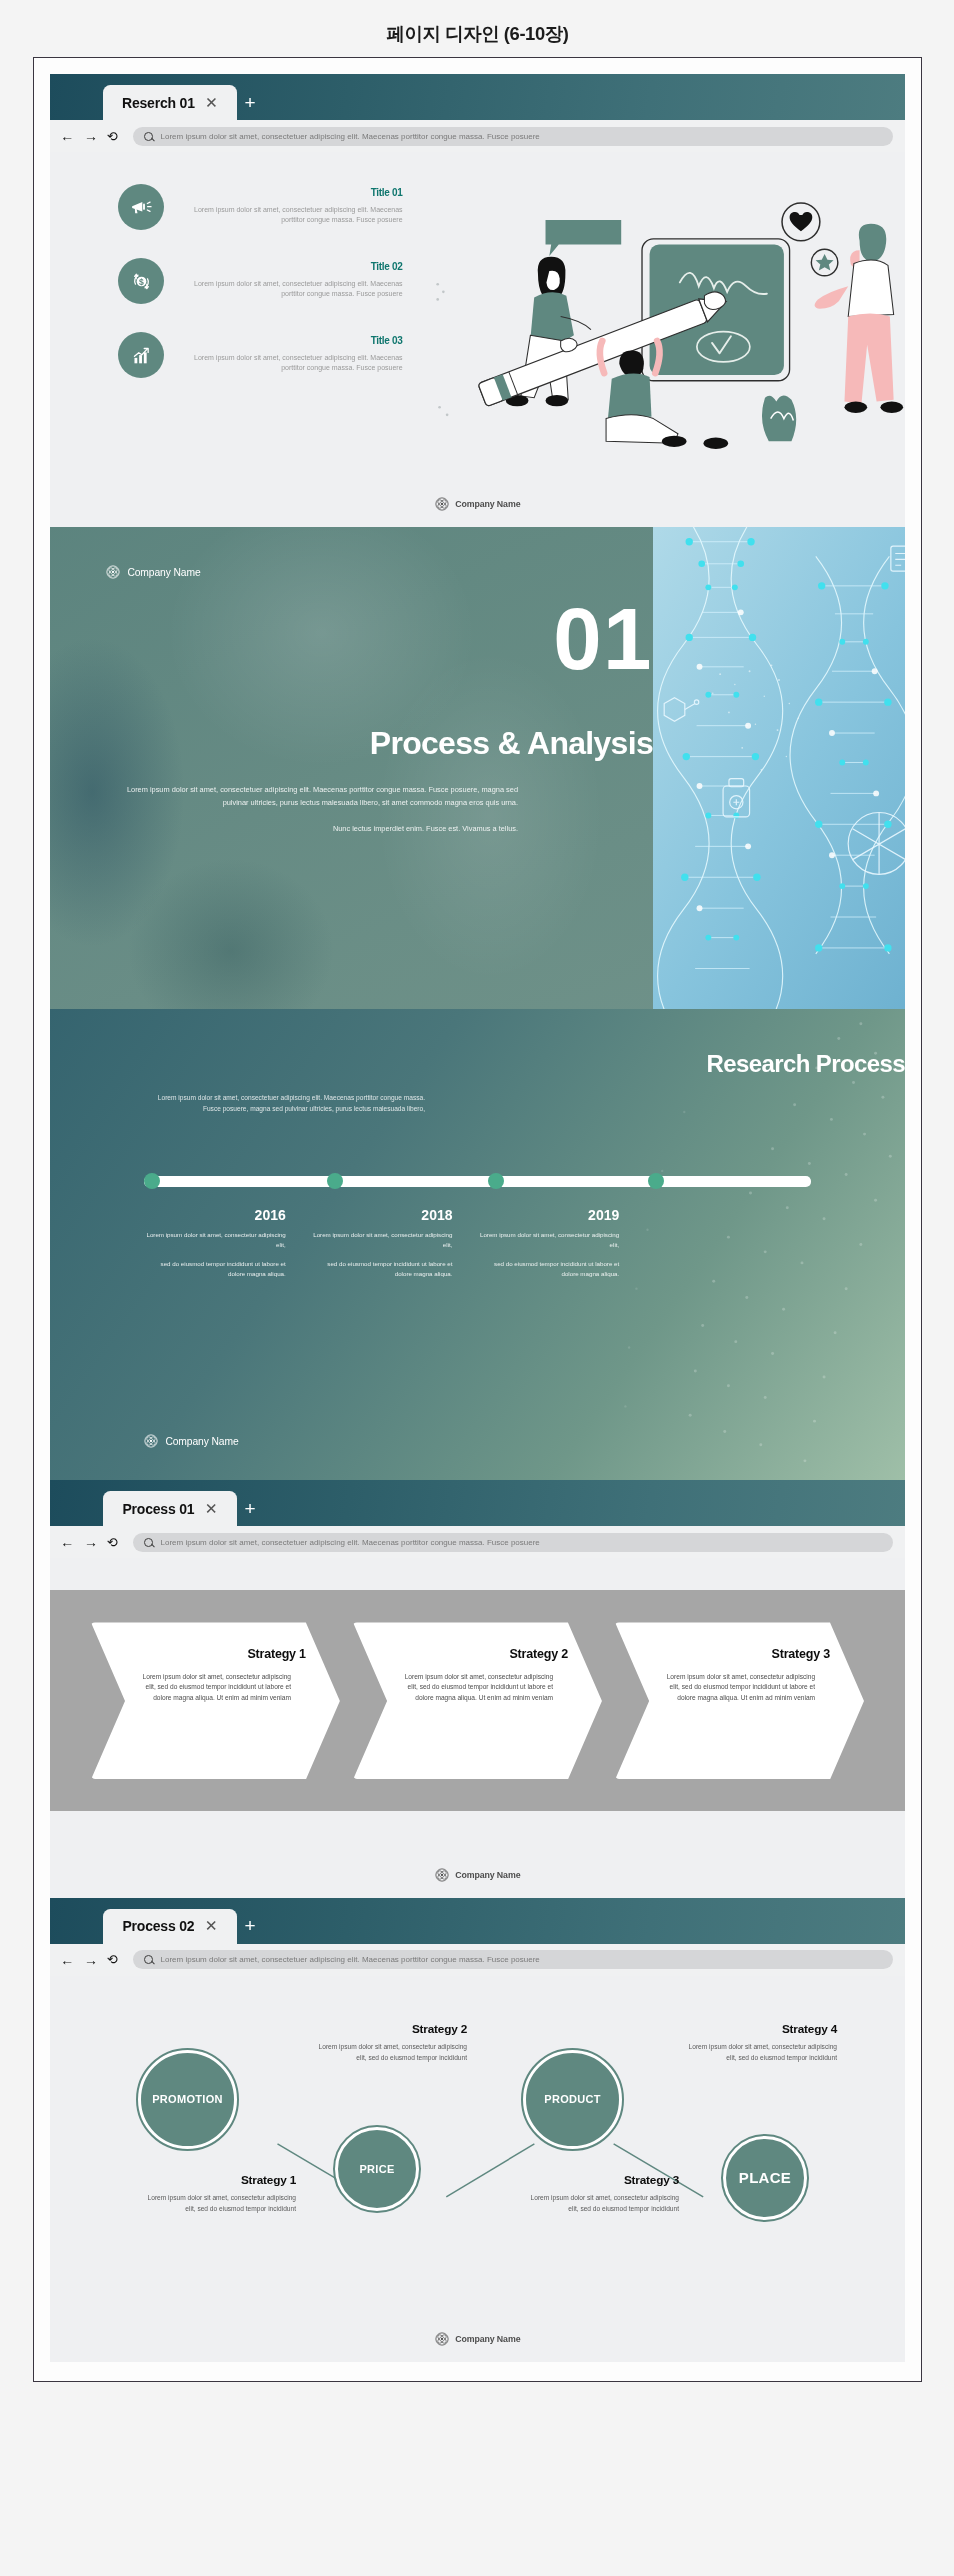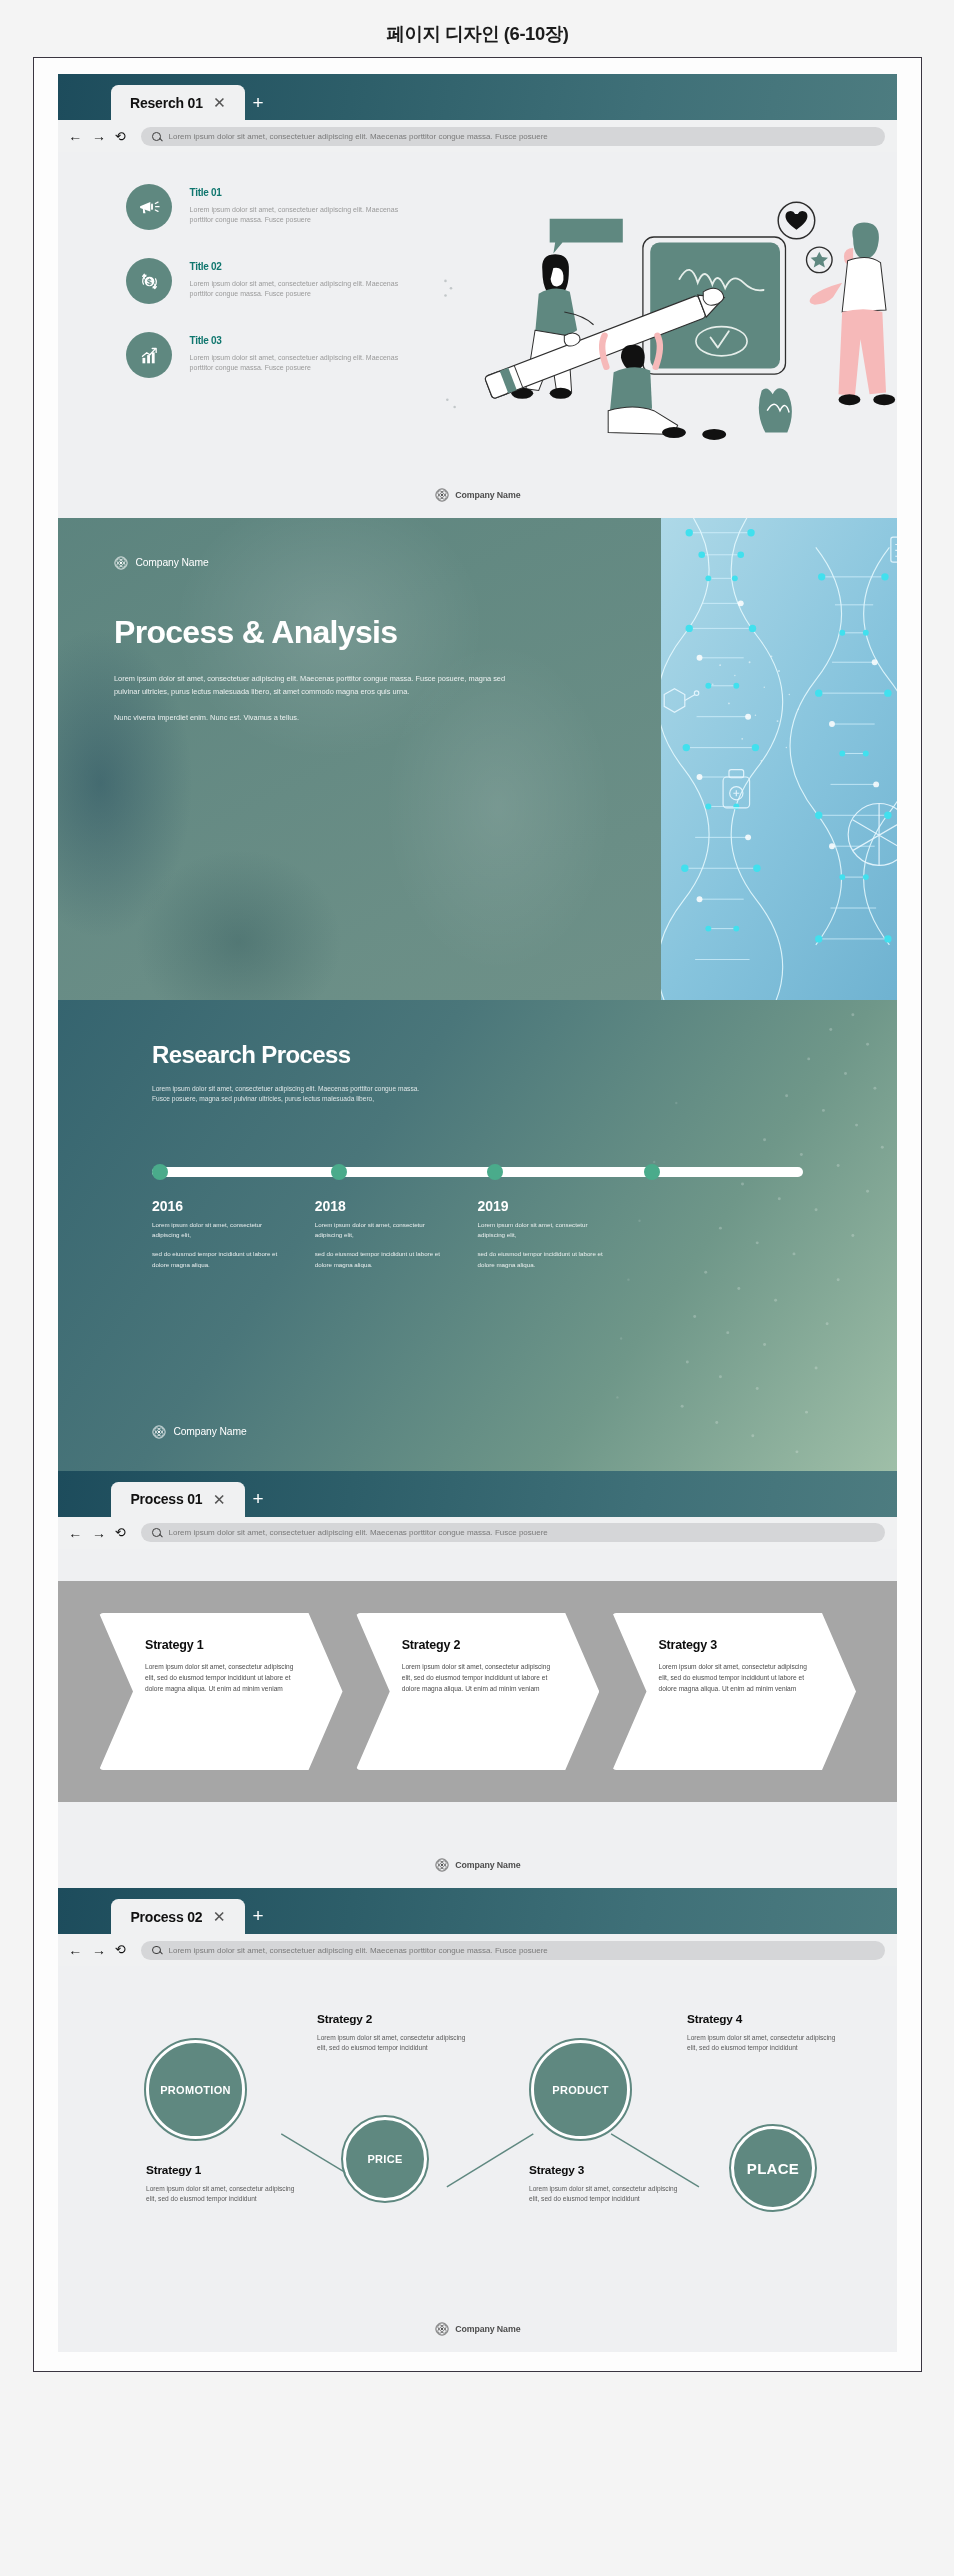--- a/index.html
+++ b/index.html
@@ -19,21 +19,22 @@
     letter-spacing: -0.4px;
     padding: 20.6px 0 11.8px;
   }
 
   
   .frame {
     width: 889px;
     margin: 0 auto 35px;
     background: #fdfdfd;
     border: 0.7px solid #3a3540;
-    padding: 16px 24px 19px;
+    padding: 16px 16px 19px;
+    text-align: right;
   }
 
   
   .browser { width: 100%; }
   .tabbar {
     height: 46px;
     background: linear-gradient(100deg, #1d4c5c 0%, #2d5e69 35%, #3f7078 70%, #4d7c80 100%);
     display: flex;
     align-items: flex-end;
     padding-left: 53px;
@@ -455,23 +456,24 @@
       <div class="hero-inner">
         <div class="hero-brand">
           <svg class="logo-svg" viewBox="0 0 24 24">
             <circle cx="12" cy="12" r="10.5" fill="none" stroke="#fff" stroke-width="1.4"></circle>
             <ellipse cx="12" cy="12" rx="9" ry="4" fill="none" stroke="#fff" stroke-width="1.2" transform="rotate(45 12 12)"></ellipse>
             <ellipse cx="12" cy="12" rx="9" ry="4" fill="none" stroke="#fff" stroke-width="1.2" transform="rotate(-45 12 12)"></ellipse>
             <circle cx="12" cy="12" r="2" fill="#fff"></circle>
           </svg>
           <span class="brand-name light">Company Name</span>
         </div>
+        <div class="hero-num">01</div>
         <div class="hero-h1">Process &amp; Analysis</div>
         <div class="hero-p">Lorem ipsum dolor sit amet, consectetuer adipiscing elit. Maecenas porttitor congue massa. Fusce posuere, magna sed pulvinar ultricies, purus lectus malesuada libero, sit amet commodo magna eros quis urna.</div>
-        <div class="hero-p">Nunc viverra imperdiet enim. Nunc est. Vivamus a tellus.</div>
+        <div class="hero-p">Nunc lectus imperdiet enim. Fusce est. Vivamus a tellus.</div>
       </div>
     </div>
     <div class="hero-right">
       <svg width="100%" height="100%" viewBox="0 0 400 655" preserveAspectRatio="xMidYMid slice">
         <defs>
           <linearGradient id="bgdna" x1="0" y1="0" x2="1" y2="1">
             <stop offset="0%" stop-color="#b2dbe9"></stop>
             <stop offset="55%" stop-color="#87c4dd"></stop>
             <stop offset="100%" stop-color="#6cb0cf"></stop>
           </linearGradient>

